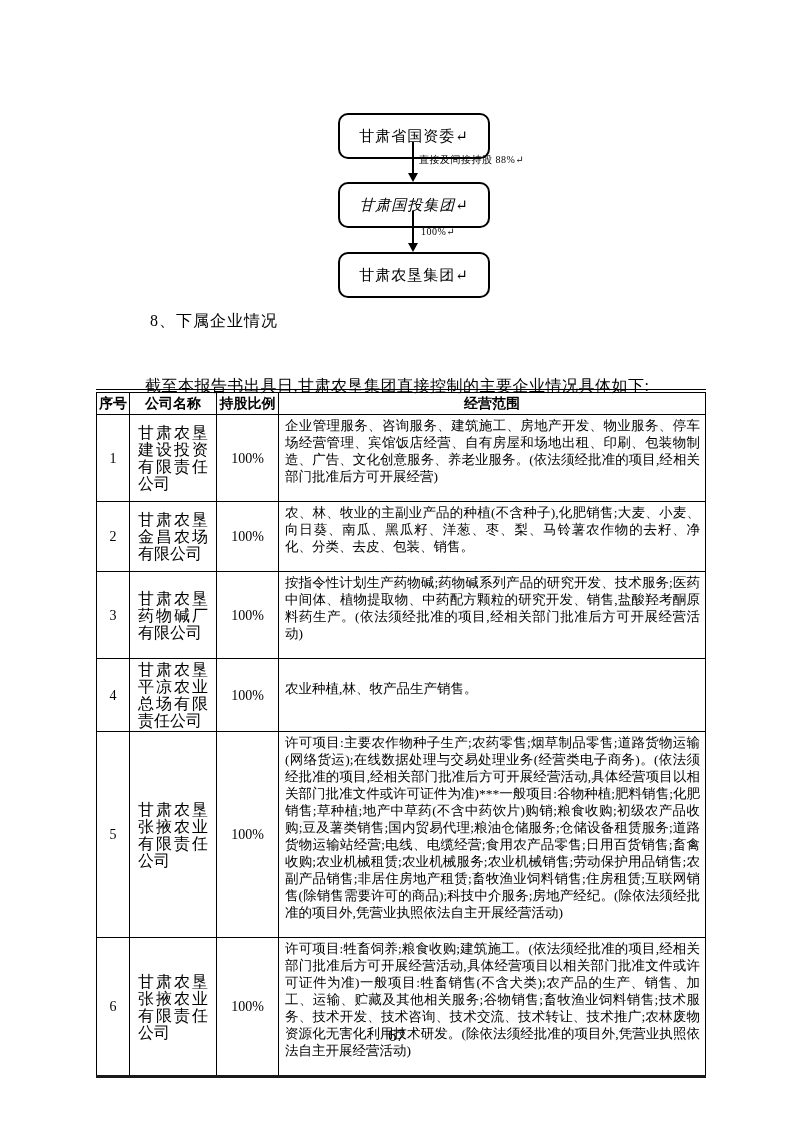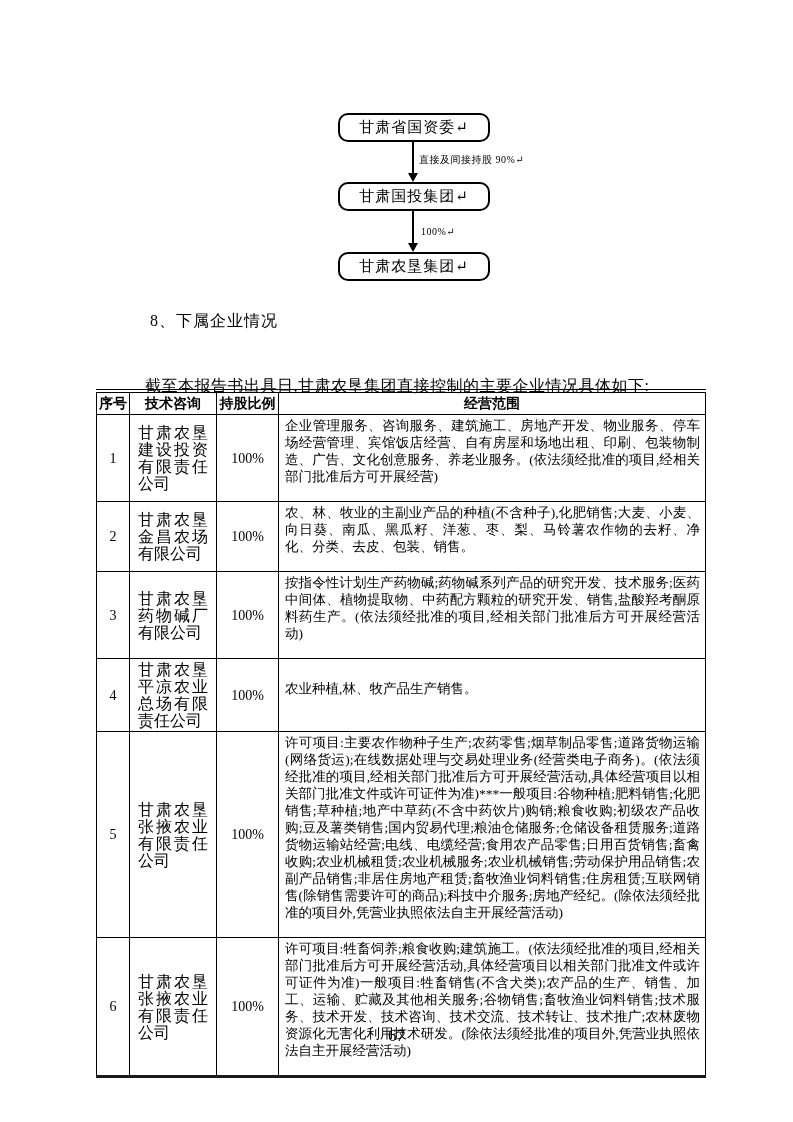--- a/index.html
+++ b/index.html
@@ -10,30 +10,30 @@
     color: #000;
     position: relative;
     overflow: hidden;
   }
   .page { position: relative; width: 793px; height: 1122px; background: #fff; }
 
   
   .flowchart { position: absolute; left: 0; top: 0; width: 793px; height: 300px; }
   .fc-node {
     position: absolute;
-    width: 152px; height: 29px;
+    width: 152px; height: 46px;
     border: 2px solid #000;
     border-radius: 10px;
     display: flex; align-items: center; justify-content: center;
     font-size: 15px;
     letter-spacing: 1px;
     background: #fff;
   }
   .fc-node-1 { left: 338px; top: 113px; }
-  .fc-node-2 { left: 338px; top: 182px; }
+  .fc-node-2 { left: 338px; top: 182px; font-style: italic; }
   .fc-node-3 { left: 338px; top: 252px; }
   .fc-line {
     position: absolute;
     width: 0; border-left: 2px solid #000;
   }
   .fc-line-1 { left: 412px; top: 142px; height: 31px; }
   .fc-line-2 { left: 412px; top: 211px; height: 32px; }
   .fc-head {
     position: absolute;
     width: 0; height: 0;
@@ -123,21 +123,21 @@
 <body>
 
 <div class="page">
 
   <div class="flowchart">
     <div class="fc-node fc-node-1">
       <span>甘肃省国资委↵</span>
     </div>
     <div class="fc-line fc-line-1"></div>
     <div class="fc-head fc-head-1"></div>
-    <div class="fc-edge-label fc-edge-label-1">直接及间接持股 90%↵</div>
+    <div class="fc-edge-label fc-edge-label-1">直接及间接持股 88%↵</div>
     <div class="fc-node fc-node-2">
       <span>甘肃国投集团↵</span>
     </div>
     <div class="fc-line fc-line-2"></div>
     <div class="fc-head fc-head-2"></div>
     <div class="fc-edge-label fc-edge-label-2">100%↵</div>
     <div class="fc-node fc-node-3">
       <span>甘肃农垦集团↵</span>
     </div>
   </div>
@@ -148,21 +148,21 @@
   <table class="subsidiaries">
     <colgroup>
       <col class="c-no">
         <col class="c-name">
         <col class="c-ratio">
         <col class="c-scope">
     </colgroup>
     <thead>
       <tr>
         <th>序号</th>
-        <th>技术咨询</th>
+        <th>公司名称</th>
         <th>持股比例</th>
         <th>经营范围</th>
       </tr>
     </thead>
     <tbody>
       <tr>
         <td class="cell-no">1</td>
         <td class="cell-name">甘肃农垦建设投资有限责任公司</td>
         <td class="cell-ratio">100%</td>
         <td class="cell-scope">企业管理服务、咨询服务、建筑施工、房地产开发、物业服务、停车场经营管理、宾馆饭店经营、自有房屋和场地出租、印刷、包装物制造、广告、文化创意服务、养老业服务。(依法须经批准的项目,经相关部门批准后方可开展经营)</td>

